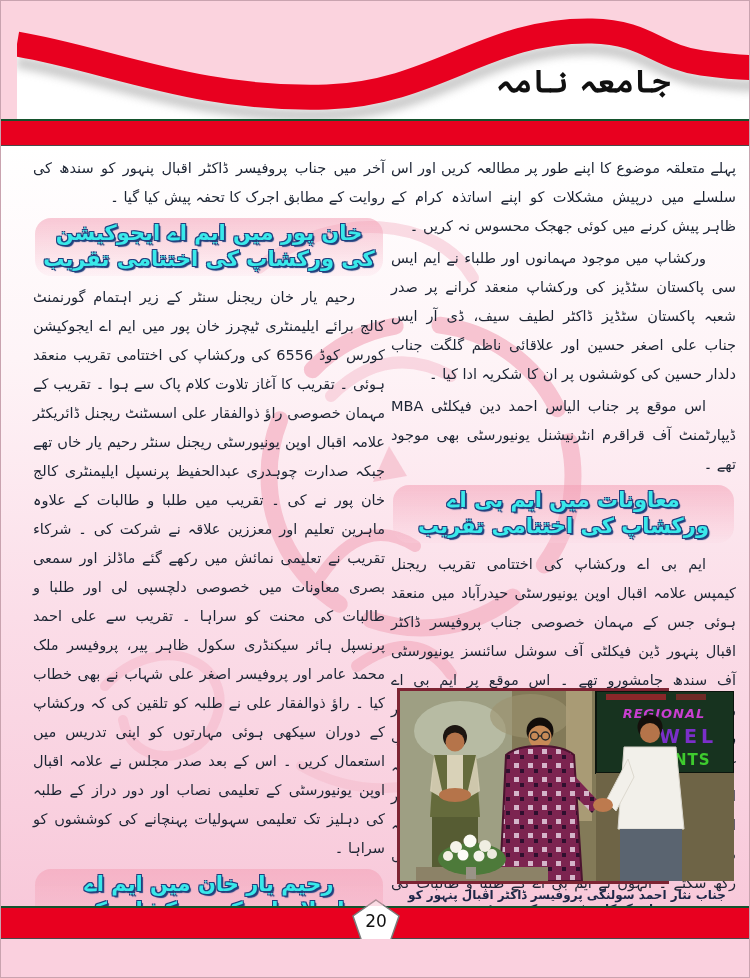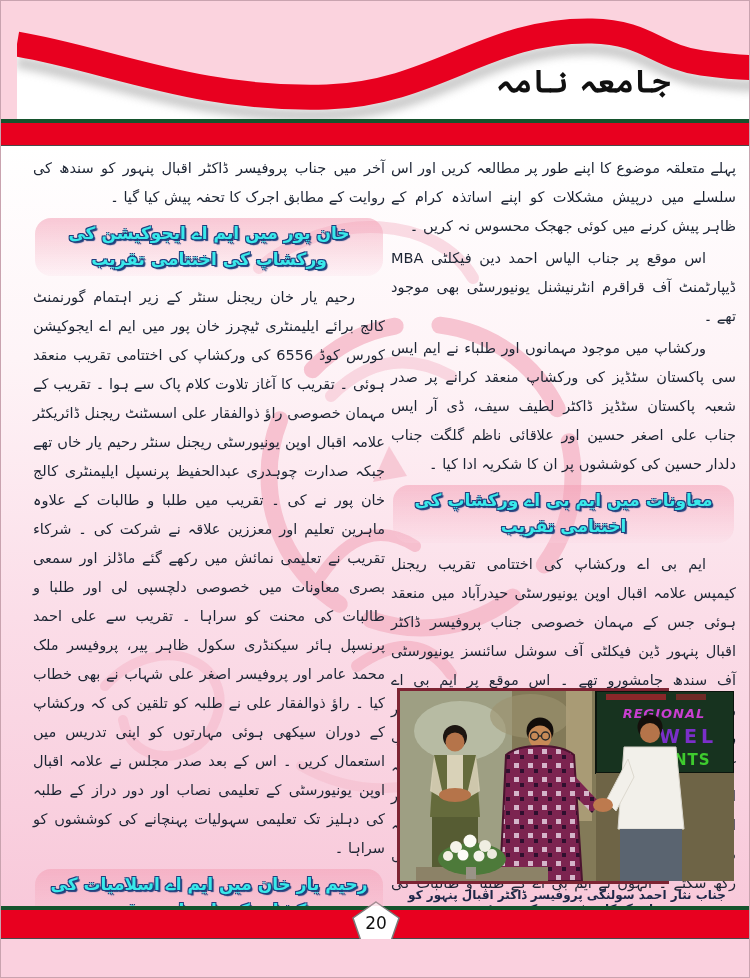--- a/index.html
+++ b/index.html
@@ -10,38 +10,38 @@
   }
   
   .hdr{ position:absolute; top:0; left:16px; width:750px; height:175px; }
   .hdr svg{ display:block; }
   .masthead{
     position:absolute; top:62px; left:468px; width:196px; text-align:center;
     direction:rtl; font-size:31px; font-weight:bold; color:#101010;
     font-family:"DejaVu Serif", serif; letter-spacing:1px;
   }
   .band{ position:absolute; left:0; width:750px; background:#e8001f;
-         border-top:4px solid #14532d; border-bottom:1px solid #4a4a4a; }
+         border-top:2px solid #14532d; border-bottom:1px solid #4a4a4a; }
   .band.top{ top:118px; height:27px; }
   .band.bottom{ top:905px; height:33px; }
   
   .main{
     position:absolute; top:145px; left:0; width:750px; height:760px; overflow:hidden;
     background:linear-gradient(180deg,#ffffff 0%,#fef4f7 28%,#fbdde8 62%,#f8c9da 100%);
   }
   .watermark{ position:absolute; top:0; left:0; z-index:0; }
   .col{ position:absolute; top:8px; z-index:2; direction:rtl; text-align:justify;
         color:#1c2433; font-size:14.5px; line-height:29px; }
   .col-right{ right:15px; width:345px; }
   .col-left{ left:32px; width:352px; }
   .col p{ margin:0 0 3px; }
   .col p.indent{ text-indent:30px; }
   .uheading{
     direction:rtl; text-align:center; margin:6px 2px 7px; padding:2px 8px 4px;
-    font-size:17px; font-weight:bold; color:#39e9ea; border-radius:16px;
+    font-size:21px; font-weight:bold; color:#39e9ea; border-radius:16px;
     background:linear-gradient(180deg,rgba(243,158,180,.55),rgba(252,216,228,.2));
     text-shadow:1px 1px 0 #21407e,-1px 1px 0 #21407e,1px -1px 0 #21407e,
                 -1px -1px 0 #21407e,2px 2px 1px #21407e;
     line-height:26px;
   }
   
   .photo{
     position:absolute; left:396px; top:542px; width:272px; height:196px;
     border:3px solid #7d2433; background:#837a58; z-index:3;
   }
@@ -93,22 +93,22 @@
         <path d="M320,430 q42,-62 94,-30" stroke-width="12"></path>
         <path d="M356,520 q60,-42 94,8" stroke-width="12"></path>
         <path d="M104,540 C162,478 242,520 212,580 C192,622 130,620 122,574" stroke-width="10" opacity="0.65"></path>
         <path d="M388,300 l18,30 l-34,6 Z" fill="#f4b3c4" stroke="none" opacity="0.8"></path>
         <path d="M300,620 q70,40 150,8" stroke-width="10" opacity="0.5"></path>
       </g>
     </svg>
 
     <div class="col col-right">
       <p>پہلے متعلقہ موضوع کا اپنے طور پر مطالعہ کریں اور اس سلسلے میں درپیش مشکلات کو اپنے اساتذہ کرام کے ظاہر پیش کرنے میں کوئی جھجک محسوس نہ کریں ۔</p>
+      <p class="indent">ورکشاپ میں موجود مہمانوں اور طلباء نے ایم ایس سی پاکستان سٹڈیز کی ورکشاپ منعقد کرانے پر صدر شعبہ پاکستان سٹڈیز ڈاکٹر لطیف سیف، ڈی آر ایس جناب علی اصغر حسین اور علاقائی ناظم گلگت جناب دلدار حسین کی کوششوں پر ان کا شکریہ ادا کیا ۔</p>
       <p class="indent">اس موقع پر جناب الیاس احمد دین فیکلٹی MBA ڈیپارٹمنٹ آف قراقرم انٹرنیشنل یونیورسٹی بھی موجود تھے ۔</p>
-      <p class="indent">ورکشاپ میں موجود مہمانوں اور طلباء نے ایم ایس سی پاکستان سٹڈیز کی ورکشاپ منعقد کرانے پر صدر شعبہ پاکستان سٹڈیز ڈاکٹر لطیف سیف، ڈی آر ایس جناب علی اصغر حسین اور علاقائی ناظم گلگت جناب دلدار حسین کی کوششوں پر ان کا شکریہ ادا کیا ۔</p>
       <div class="uheading">معاونات میں ایم بی اے ورکشاپ کی اختتامی تقریب</div>
       <p class="indent">ایم بی اے ورکشاپ کی اختتامی تقریب ریجنل کیمپس علامہ اقبال اوپن یونیورسٹی حیدرآباد میں منعقد ہوئی جس کے مہمان خصوصی جناب پروفیسر ڈاکٹر اقبال پنہور ڈین فیکلٹی آف سوشل سائنسز یونیورسٹی آف سندھ جامشورو تھے ۔ اس موقع پر ایم بی اے ورکشاپ میں شامل طلبا و طالبات کے علاوہ ٹیوٹرز اور ریسورس پرسنز نے بھی شرکت کی ۔ تقریب سے خطاب کرتے ہوئے پروفیسر ڈاکٹر اقبال پنہور نے کہا کہ علامہ اقبال اوپن یونیورسٹی ملکی ترقی میں اپنا بھرپور کردار ادا کر رہی ہے خصوصاً ملازمت پیشہ افراد کے لئے جو کہ مختلف وجوہات کی بنا پر اپنا تعلیمی سلسلہ جاری نہیں رکھ سکتے ۔ انہوں نے ایم بی اے کے طلبا و طالبات کی محنتوں اور کاوشوں کو سراہتے ہوئے کہا کہ یہ میرا ریجنل کیمپس علامہ اقبال اوپن یونیورسٹی حیدرآباد میں آنے کا پہلا موقع ہے اور مجھے یہ دیکھ کر بہت خوشی ہوئی ہے کہ طلبہ میں ٹیوٹرز اور ریسورس پرسنز کی محنت جھلک رہی ہے ۔ آخر میں جناب نثار احمد سولنگی ریجنل ڈائریکٹر حیدرآباد نے تمام اساتذہ اکرام کی کاوشوں کو سراہا ۔</p>
     </div>
 
     <div class="col col-left">
       <p>آخر میں جناب پروفیسر ڈاکٹر اقبال پنہور کو سندھ کی روایت کے مطابق اجرک کا تحفہ پیش کیا گیا ۔</p>
       <div class="uheading">خان پور میں ایم اے ایجوکیشن کی ورکشاپ کی اختتامی تقریب</div>
       <p class="indent">رحیم یار خان ریجنل سنٹر کے زیر اہتمام گورنمنٹ کالج برائے ایلیمنٹری ٹیچرز خان پور میں ایم اے ایجوکیشن کورس کوڈ 6556 کی ورکشاپ کی اختتامی تقریب منعقد ہوئی ۔ تقریب کا آغاز تلاوت کلام پاک سے ہوا ۔ تقریب کے مہمان خصوصی راؤ ذوالفقار علی اسسٹنٹ ریجنل ڈائریکٹر علامہ اقبال اوپن یونیورسٹی ریجنل سنٹر رحیم یار خاں تھے جبکہ صدارت چوہدری عبدالحفیظ پرنسپل ایلیمنٹری کالج خان پور نے کی ۔ تقریب میں طلبا و طالبات کے علاوہ ماہرین تعلیم اور معززین علاقہ نے شرکت کی ۔ شرکاء تقریب نے تعلیمی نمائش میں رکھے گئے ماڈلز اور سمعی بصری معاونات میں خصوصی دلچسپی لی اور طلبا و طالبات کی محنت کو سراہا ۔ تقریب سے علی احمد پرنسپل ہائر سیکنڈری سکول ظاہر پیر، پروفیسر ملک محمد عامر اور پروفیسر اصغر علی شہاب نے بھی خطاب کیا ۔ راؤ ذوالفقار علی نے طلبہ کو تلقین کی کہ ورکشاپ کے دوران سیکھی ہوئی مہارتوں کو اپنی تدریس میں استعمال کریں ۔ اس کے بعد صدر مجلس نے علامہ اقبال اوپن یونیورسٹی کے تعلیمی نصاب اور دور دراز کے طلبہ کی دہلیز تک تعلیمی سہولیات پہنچانے کی کوششوں کو سراہا ۔</p>
       <div class="uheading">رحیم یار خان میں ایم اے اسلامیات کی ورکشاپ کی اختتامی تقریب</div>
 

